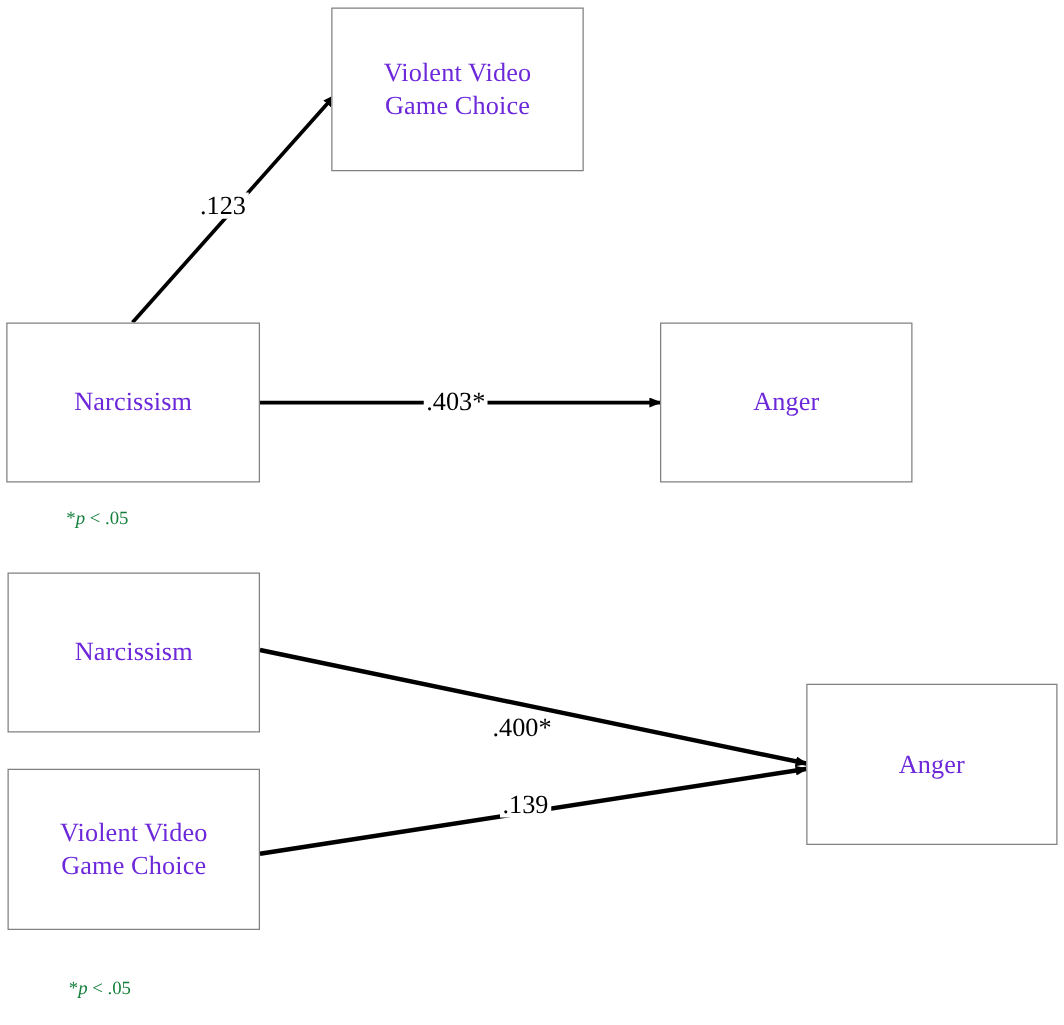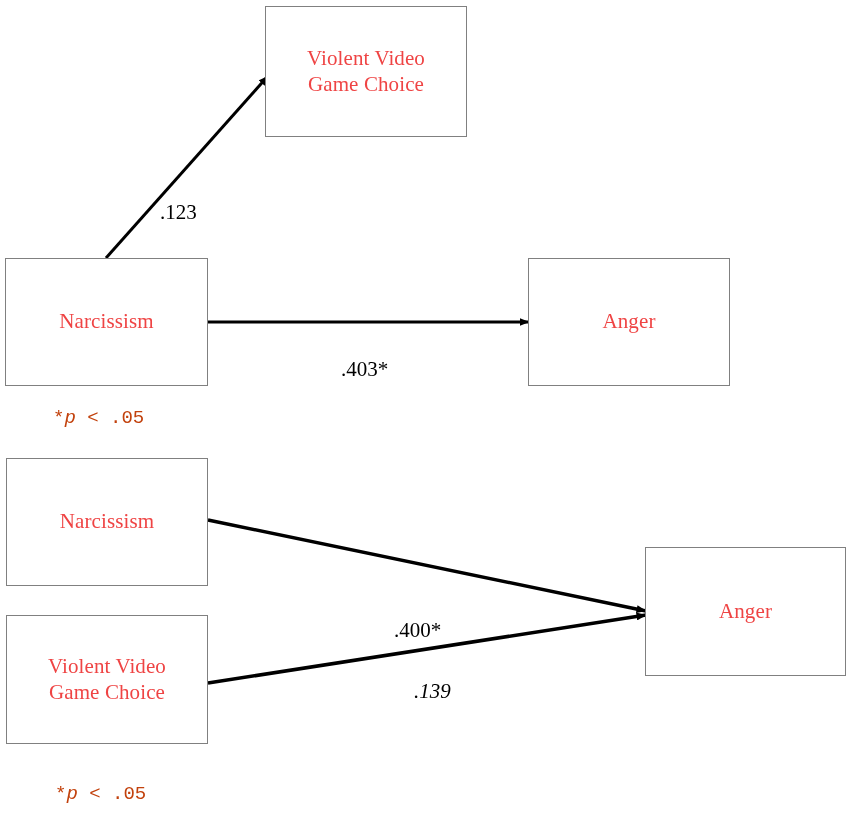--- a/index.html
+++ b/index.html
@@ -24,21 +24,21 @@
     display: flex;
     align-items: center;
     justify-content: center;
     text-align: center;
     z-index: 3;
   }
   .node-label {
     font-family: "Liberation Serif", "DejaVu Serif", serif;
     font-size: 21px;
     line-height: 1.22;
-    color: #ef4444;
+    color: #6d28d9;
     white-space: pre-line;
     letter-spacing: .1px;
   }
   .path-svg {
     position: absolute;
     left: 0;
     top: 0;
     width: 851px;
     height: 820px;
     z-index: 1;
@@ -47,27 +47,26 @@
   .coef-label {
     position: absolute;
     font-family: "Liberation Serif", "DejaVu Serif", serif;
     font-size: 21px;
     color: #000000;
     background: #ffffff;
     padding: 0 2px;
     white-space: nowrap;
     z-index: 4;
     line-height: 1;
-    margin-top: 48px;
   }
   .note {
     position: absolute;
-    font-family: Liberation Mono, monospace;
-    font-size: 19px;
-    color: #c2410c;
+    font-family: Liberation Serif, serif;
+    font-size: 15px;
+    color: #15803d;
     white-space: nowrap;
     z-index: 4;
   }
   .note .ital {
     font-style: italic;
   }
 </style>
 </head>
 <body>
 
@@ -118,19 +117,19 @@
     <span class="node-label">Violent Video
 Game Choice</span>
   </div>
 
   <div class="node-box" style="left:645px; top:547px; width:201px; height:129px;">
     <span class="node-label">Anger</span>
   </div>
 
   <div class="coef-label" style="left:392px; top:572px;">.400*</div>
 
-  <div class="coef-label" style="left:412px; top:633px;font-style:italic;">.139</div>
+  <div class="coef-label" style="left:400px; top:633px;">.139</div>
 
   <div class="note" style="left:55px; top:783px;">
     <span>*</span><span class="ital">p</span><span> &lt; .05</span>
   </div>
 
 </div>
 
 </body></html>

